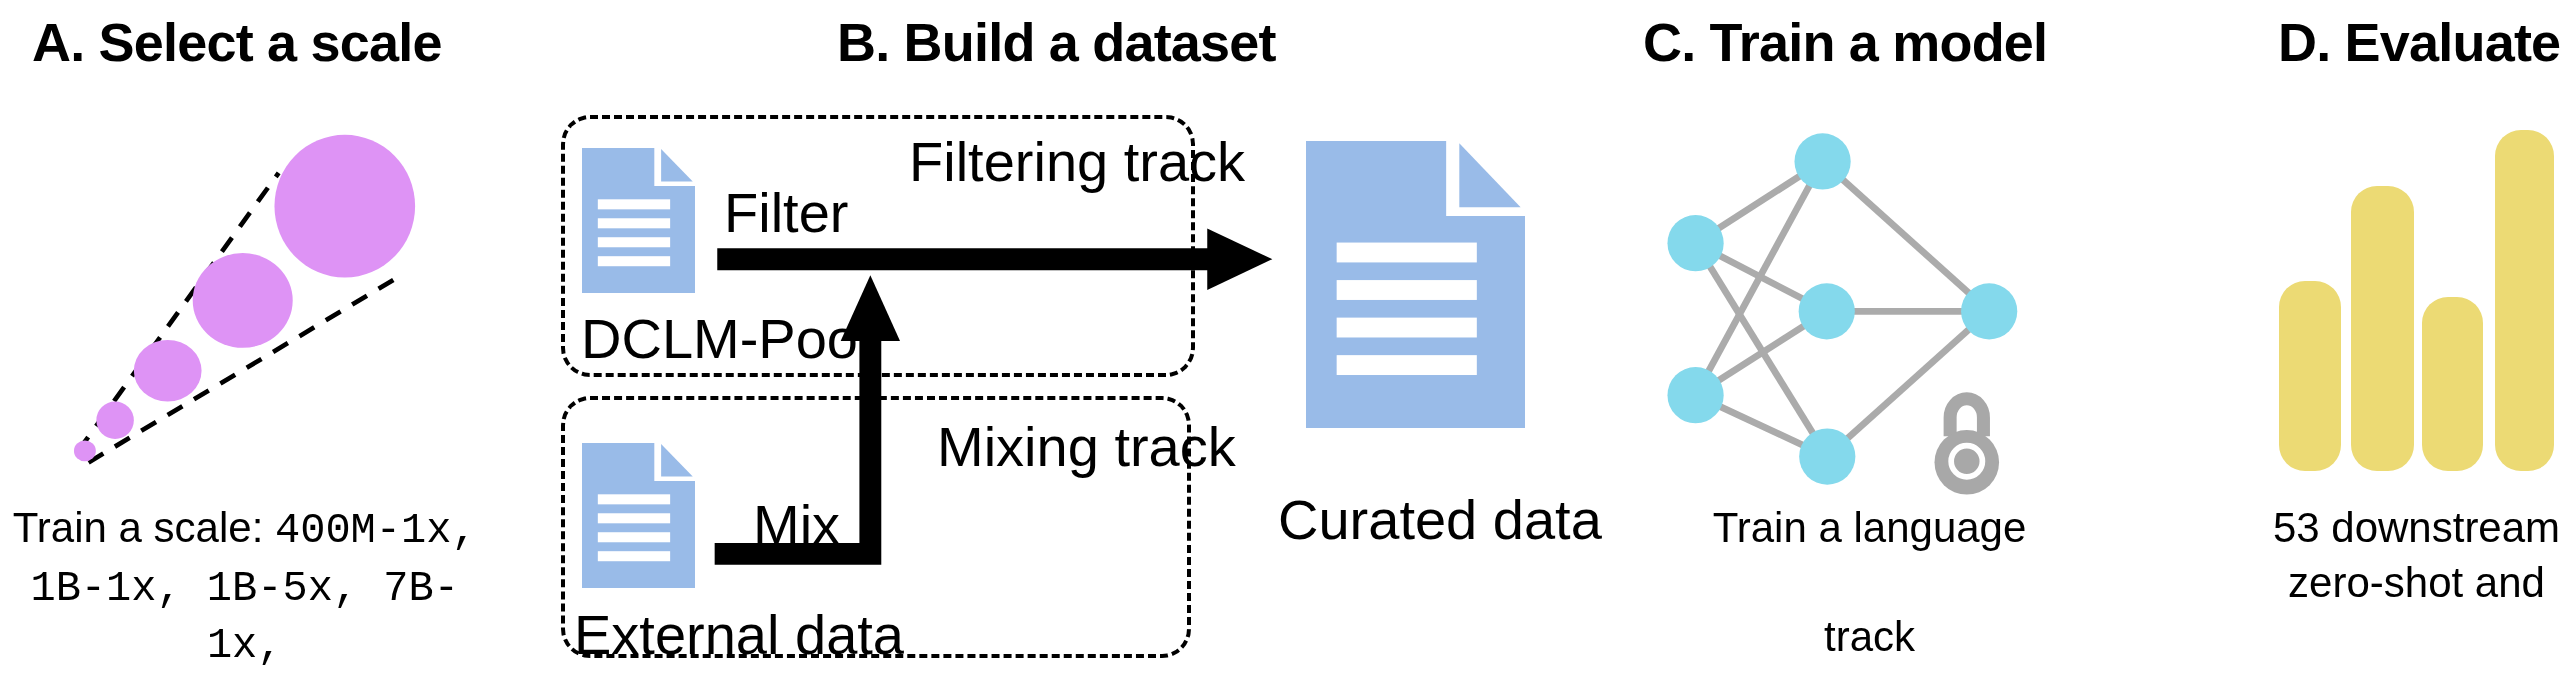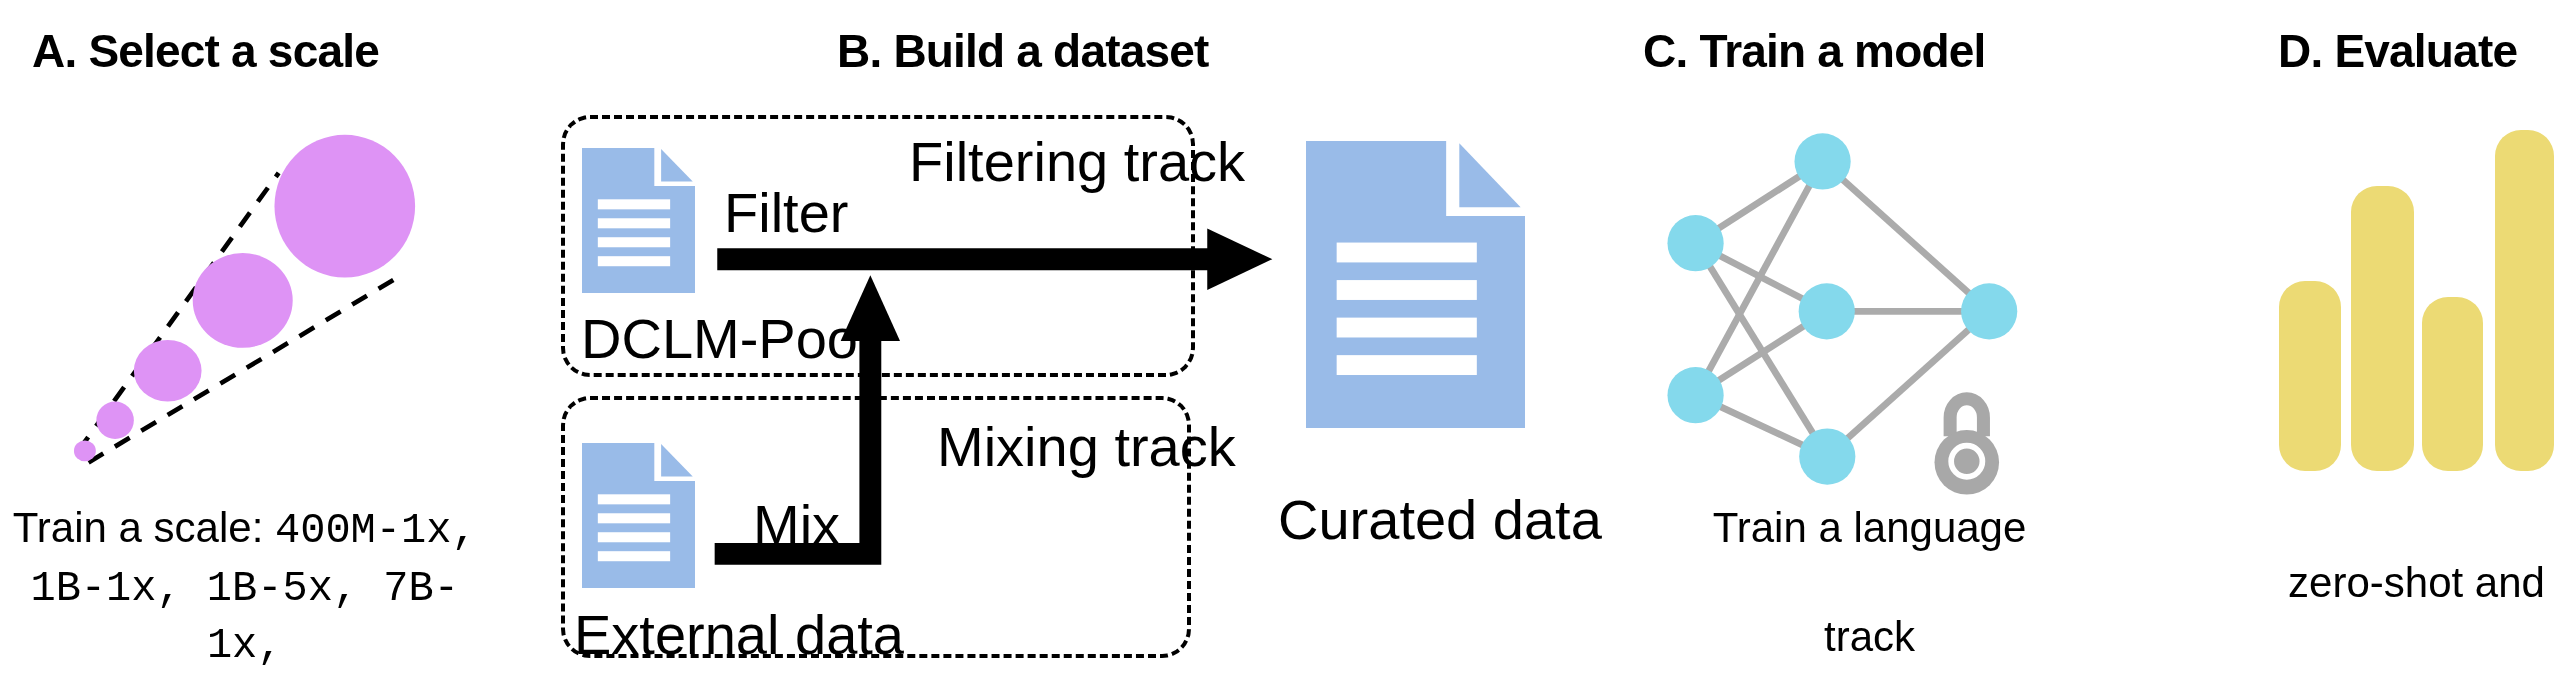--- a/index.html
+++ b/index.html
@@ -11,22 +11,22 @@
     position: relative;
     width: 2576px;
     height: 677px;
     background: #ffffff;
     font-family: "Liberation Sans", sans-serif;
     color: #000000;
     overflow: hidden;
   }
   .title {
     position: absolute;
-    top: 24px;
-    font-size: 46px;
+    top: 11px;
+    font-size: 54px;
     font-weight: bold;
     letter-spacing: -0.8px;
     white-space: nowrap;
     color: #000;
   }
   .label {
     position: absolute;
     font-size: 56px;
     white-space: nowrap;
     color: #000;
@@ -185,19 +185,19 @@
     <div class="title" style="left:2278px;">D. Evaluate</div>
 
     <div>
       <div class="bar" style="left:2279px;top:281px;width:62px;height:190px;"></div>
       <div class="bar" style="left:2351px;top:186px;width:63px;height:285px;"></div>
       <div class="bar" style="left:2422px;top:297px;width:61px;height:174px;"></div>
       <div class="bar" style="left:2495px;top:130px;width:59px;height:341px;"></div>
     </div>
 
     <div class="caption" style="left:2229px;top:501px;width:375px;">
-      <br>
+      <span>53 downstream</span><br>
       <span>zero-shot and</span><br>
     </div>
   </div>
 
 </div>
 
 
 </body></html>

